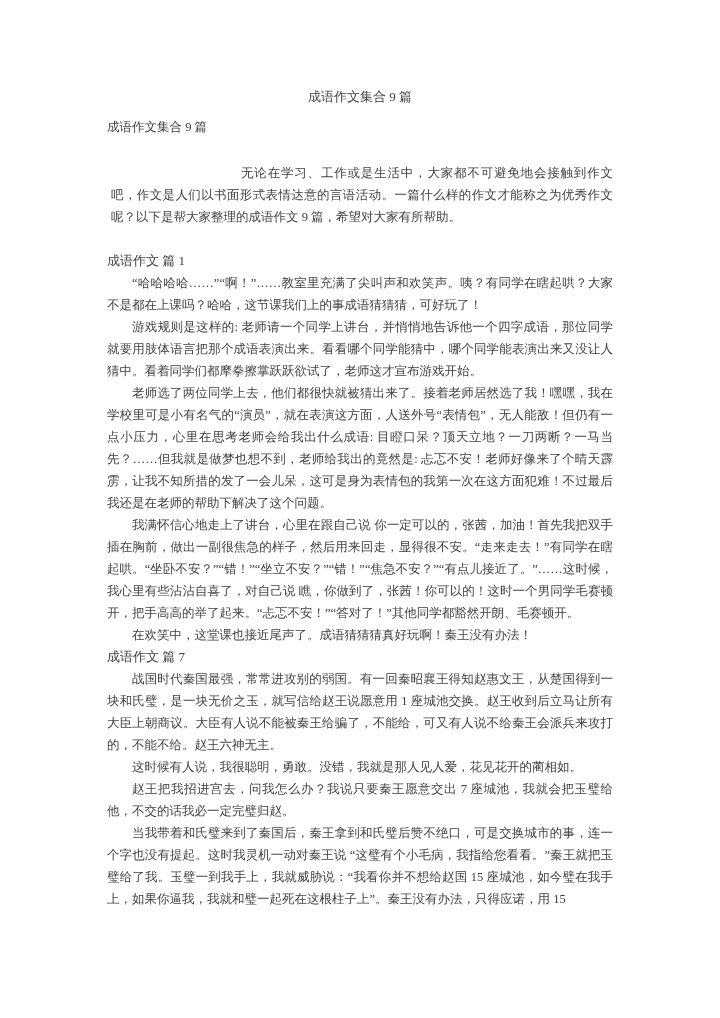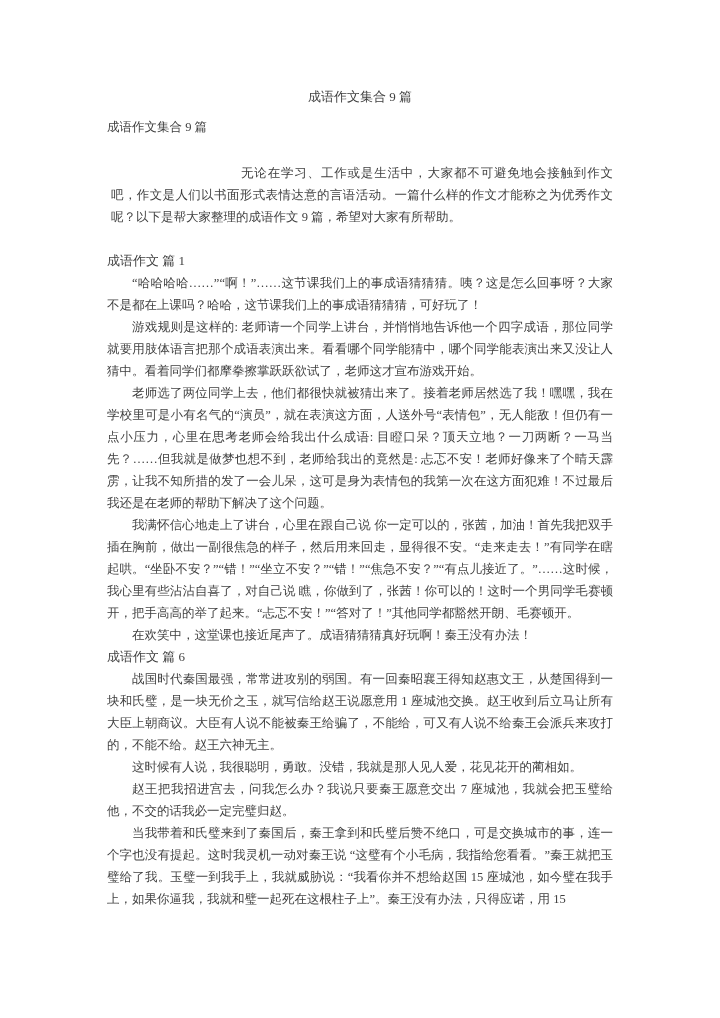--- a/index.html
+++ b/index.html
@@ -62,31 +62,31 @@
   <div class="content">
 
     <div class="doc-title">成语作文集合 9 篇</div>
 
     <div class="subtitle">成语作文集合 9 篇</div>
 
     <p class="intro">无论在学习、工作或是生活中，大家都不可避免地会接触到作文吧，作文是人们以书面形式表情达意的言语活动。一篇什么样的作文才能称之为优秀作文呢？以下是帮大家整理的成语作文 9 篇，希望对大家有所帮助。</p>
 
     <h2 class="sec-heading">成语作文 篇 1</h2>
 
-    <p class="body-para">“哈哈哈哈……”“啊！”……这节课我们上的事成语猜猜猜。咦？这是怎么回事呀？大家不是都在上课吗？哈哈，这节课我们上的事成语猜猜猜，可好玩了！</p>
+    <p class="body-para">“哈哈哈哈……”“啊！”……教室里充满了尖叫声和欢笑声。咦？有同学在瞎起哄？大家不是都在上课吗？哈哈，这节课我们上的事成语猜猜猜，可好玩了！</p>
 
     <p class="body-para">游戏规则是这样的: 老师请一个同学上讲台，并悄悄地告诉他一个四字成语，那位同学就要用肢体语言把那个成语表演出来。看看哪个同学能猜中，哪个同学能表演出来又没让人猜中。看着同学们都摩拳擦掌跃跃欲试了，老师这才宣布游戏开始。</p>
 
     <p class="body-para">老师选了两位同学上去，他们都很快就被猜出来了。接着老师居然选了我！嘿嘿，我在学校里可是小有名气的“演员”，就在表演这方面，人送外号“表情包”，无人能敌！但仍有一点小压力，心里在思考老师会给我出什么成语: 目瞪口呆？顶天立地？一刀两断？一马当先？……但我就是做梦也想不到，老师给我出的竟然是: 忐忑不安！老师好像来了个晴天霹雳，让我不知所措的发了一会儿呆，这可是身为表情包的我第一次在这方面犯难！不过最后我还是在老师的帮助下解决了这个问题。</p>
 
     <p class="body-para">我满怀信心地走上了讲台，心里在跟自己说 你一定可以的，张茜，加油！首先我把双手插在胸前，做出一副很焦急的样子，然后用来回走，显得很不安。“走来走去！”有同学在瞎起哄。“坐卧不安？”“错！”“坐立不安？”“错！”“焦急不安？”“有点儿接近了。”……这时候，我心里有些沾沾自喜了，对自己说 瞧，你做到了，张茜！你可以的！这时一个男同学毛赛顿开，把手高高的举了起来。“忐忑不安！”“答对了！”其他同学都豁然开朗、毛赛顿开。</p>
 
     <p class="body-para">在欢笑中，这堂课也接近尾声了。成语猜猜猜真好玩啊！秦王没有办法！</p>
 
-    <h2 class="sec-heading">成语作文 篇 6</h2>
+    <h2 class="sec-heading">成语作文 篇 7</h2>
 
     <p class="body-para">战国时代秦国最强，常常进攻别的弱国。有一回秦昭襄王得知赵惠文王，从楚国得到一块和氏璧，是一块无价之玉，就写信给赵王说愿意用 1 座城池交换。赵王收到后立马让所有大臣上朝商议。大臣有人说不能被秦王给骗了，不能给，可又有人说不给秦王会派兵来攻打的，不能不给。赵王六神无主。</p>
 
     <p class="body-para">这时候有人说，我很聪明，勇敢。没错，我就是那人见人爱，花见花开的蔺相如。</p>
 
     <p class="body-para">赵王把我招进宫去，问我怎么办？我说只要秦王愿意交出 7 座城池，我就会把玉璧给他，不交的话我必一定完璧归赵。</p>
 
     <p class="body-para">当我带着和氏璧来到了秦国后，秦王拿到和氏璧后赞不绝口，可是交换城市的事，连一个字也没有提起。这时我灵机一动对秦王说 “这璧有个小毛病，我指给您看看。”秦王就把玉璧给了我。玉璧一到我手上，我就威胁说：“我看你并不想给赵国 15 座城池，如今璧在我手上，如果你逼我，我就和璧一起死在这根柱子上”。秦王没有办法，只得应诺，用 15</p>
 
   </div>

